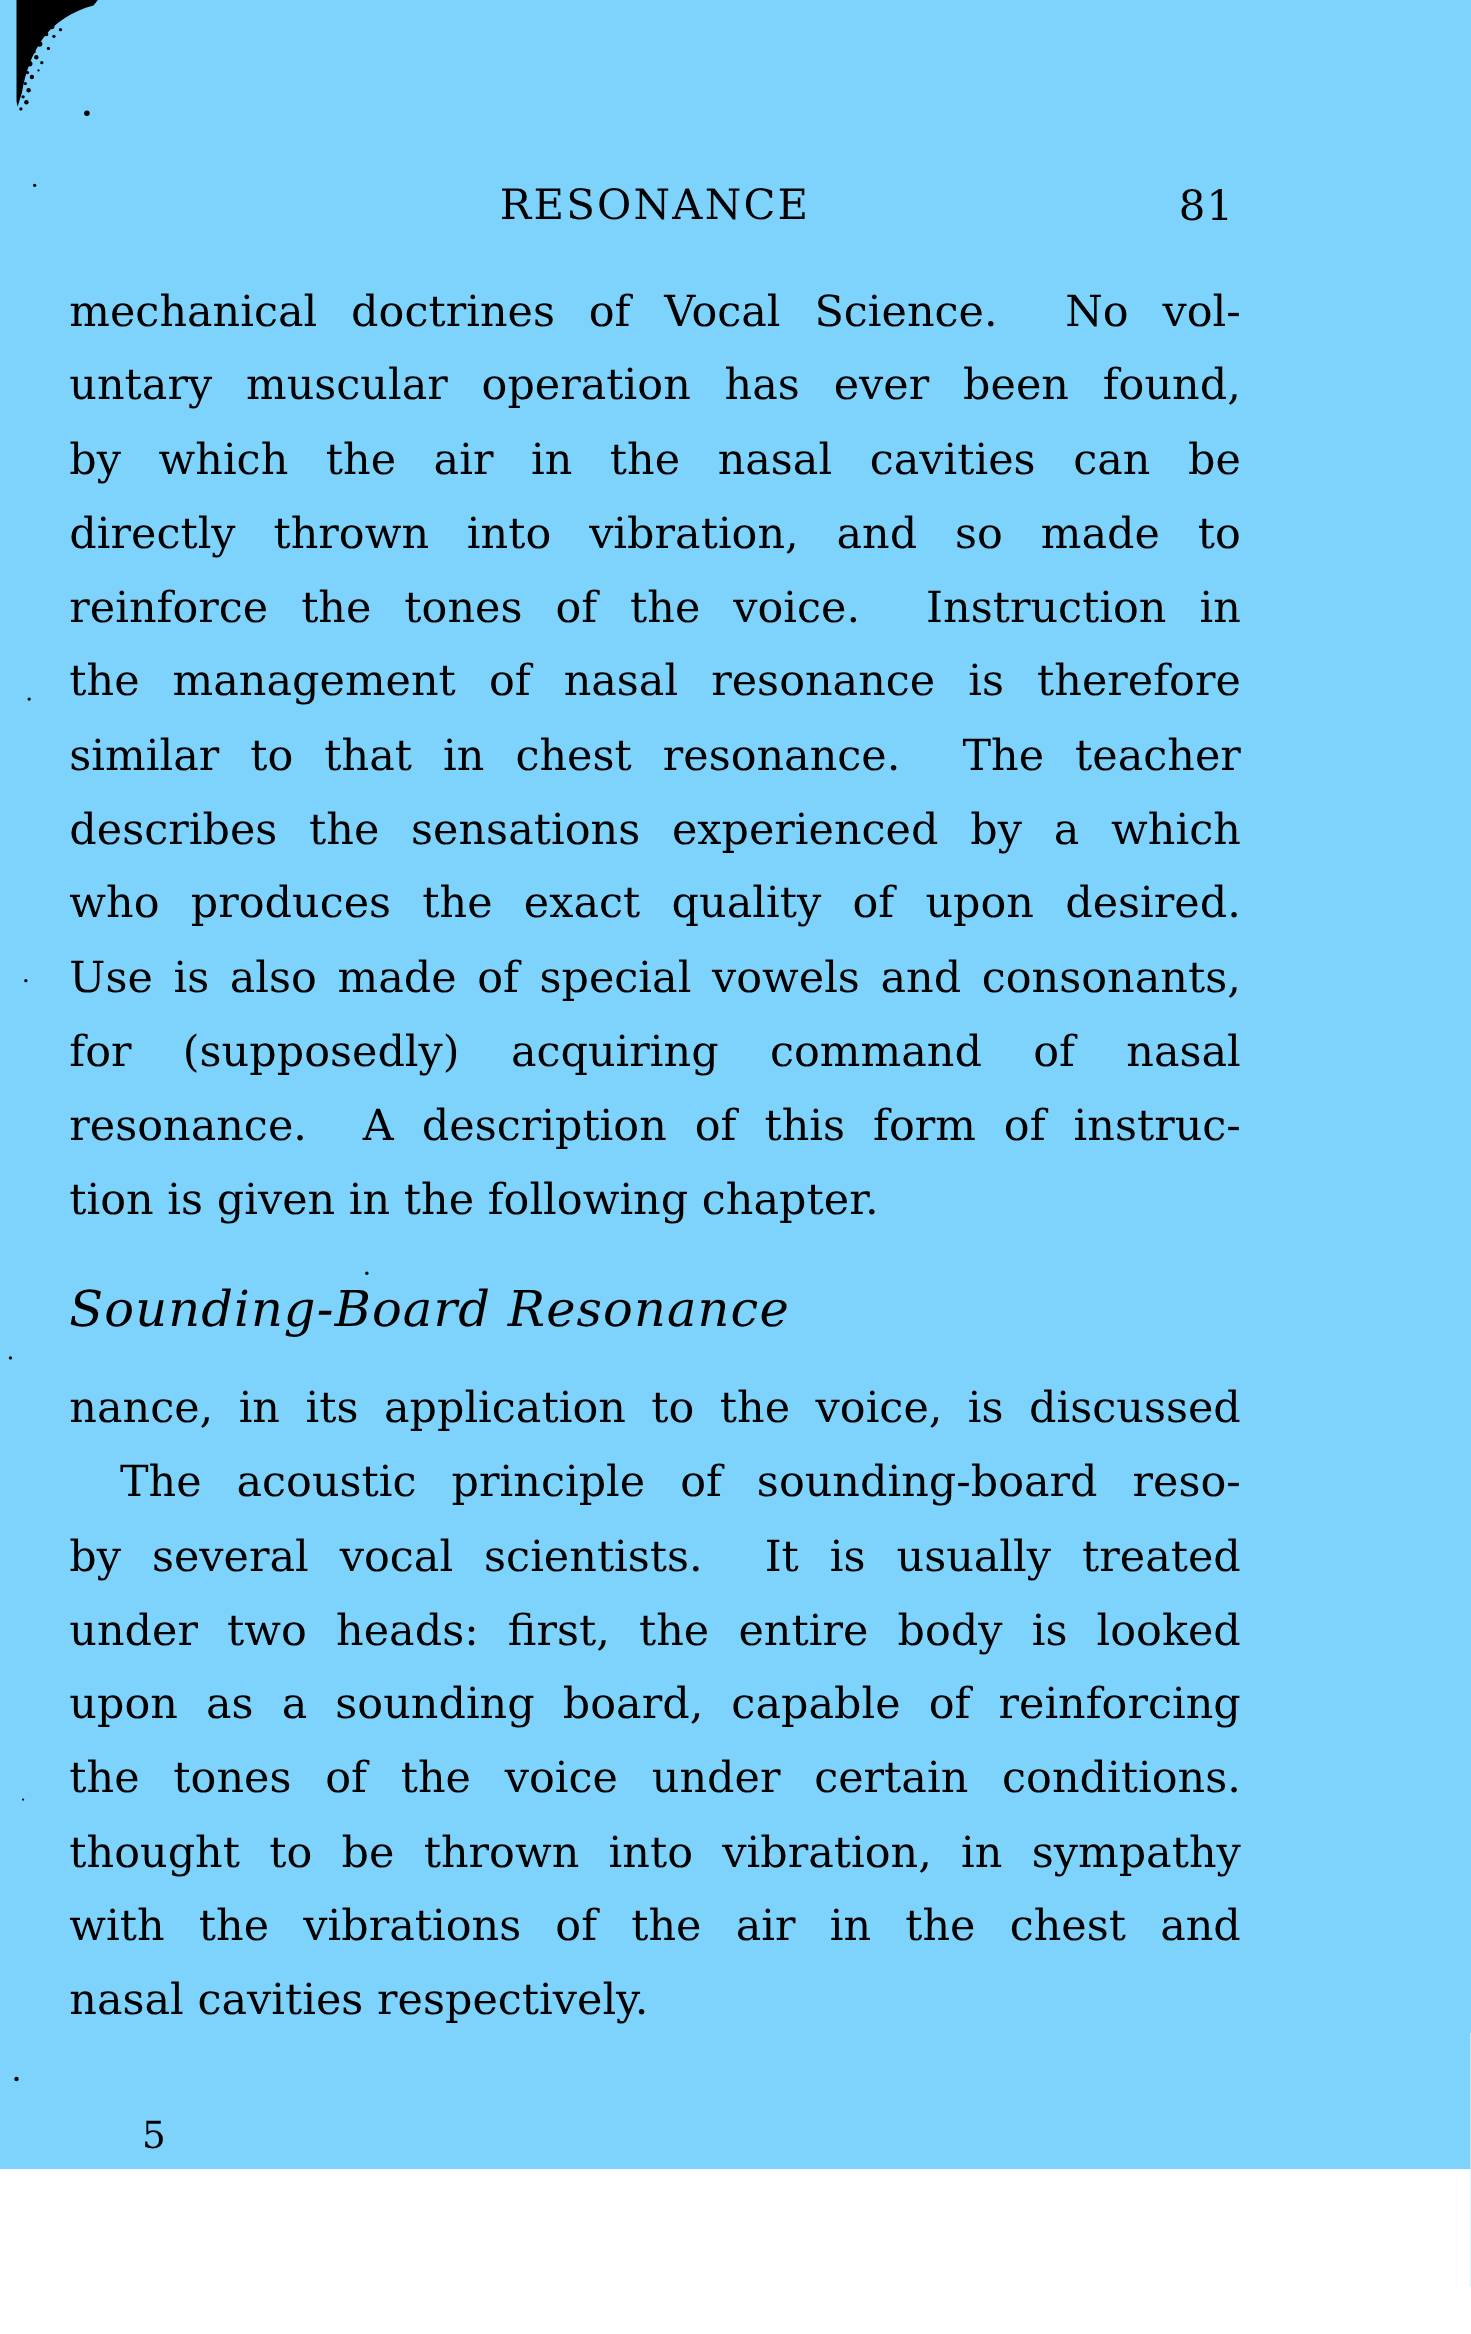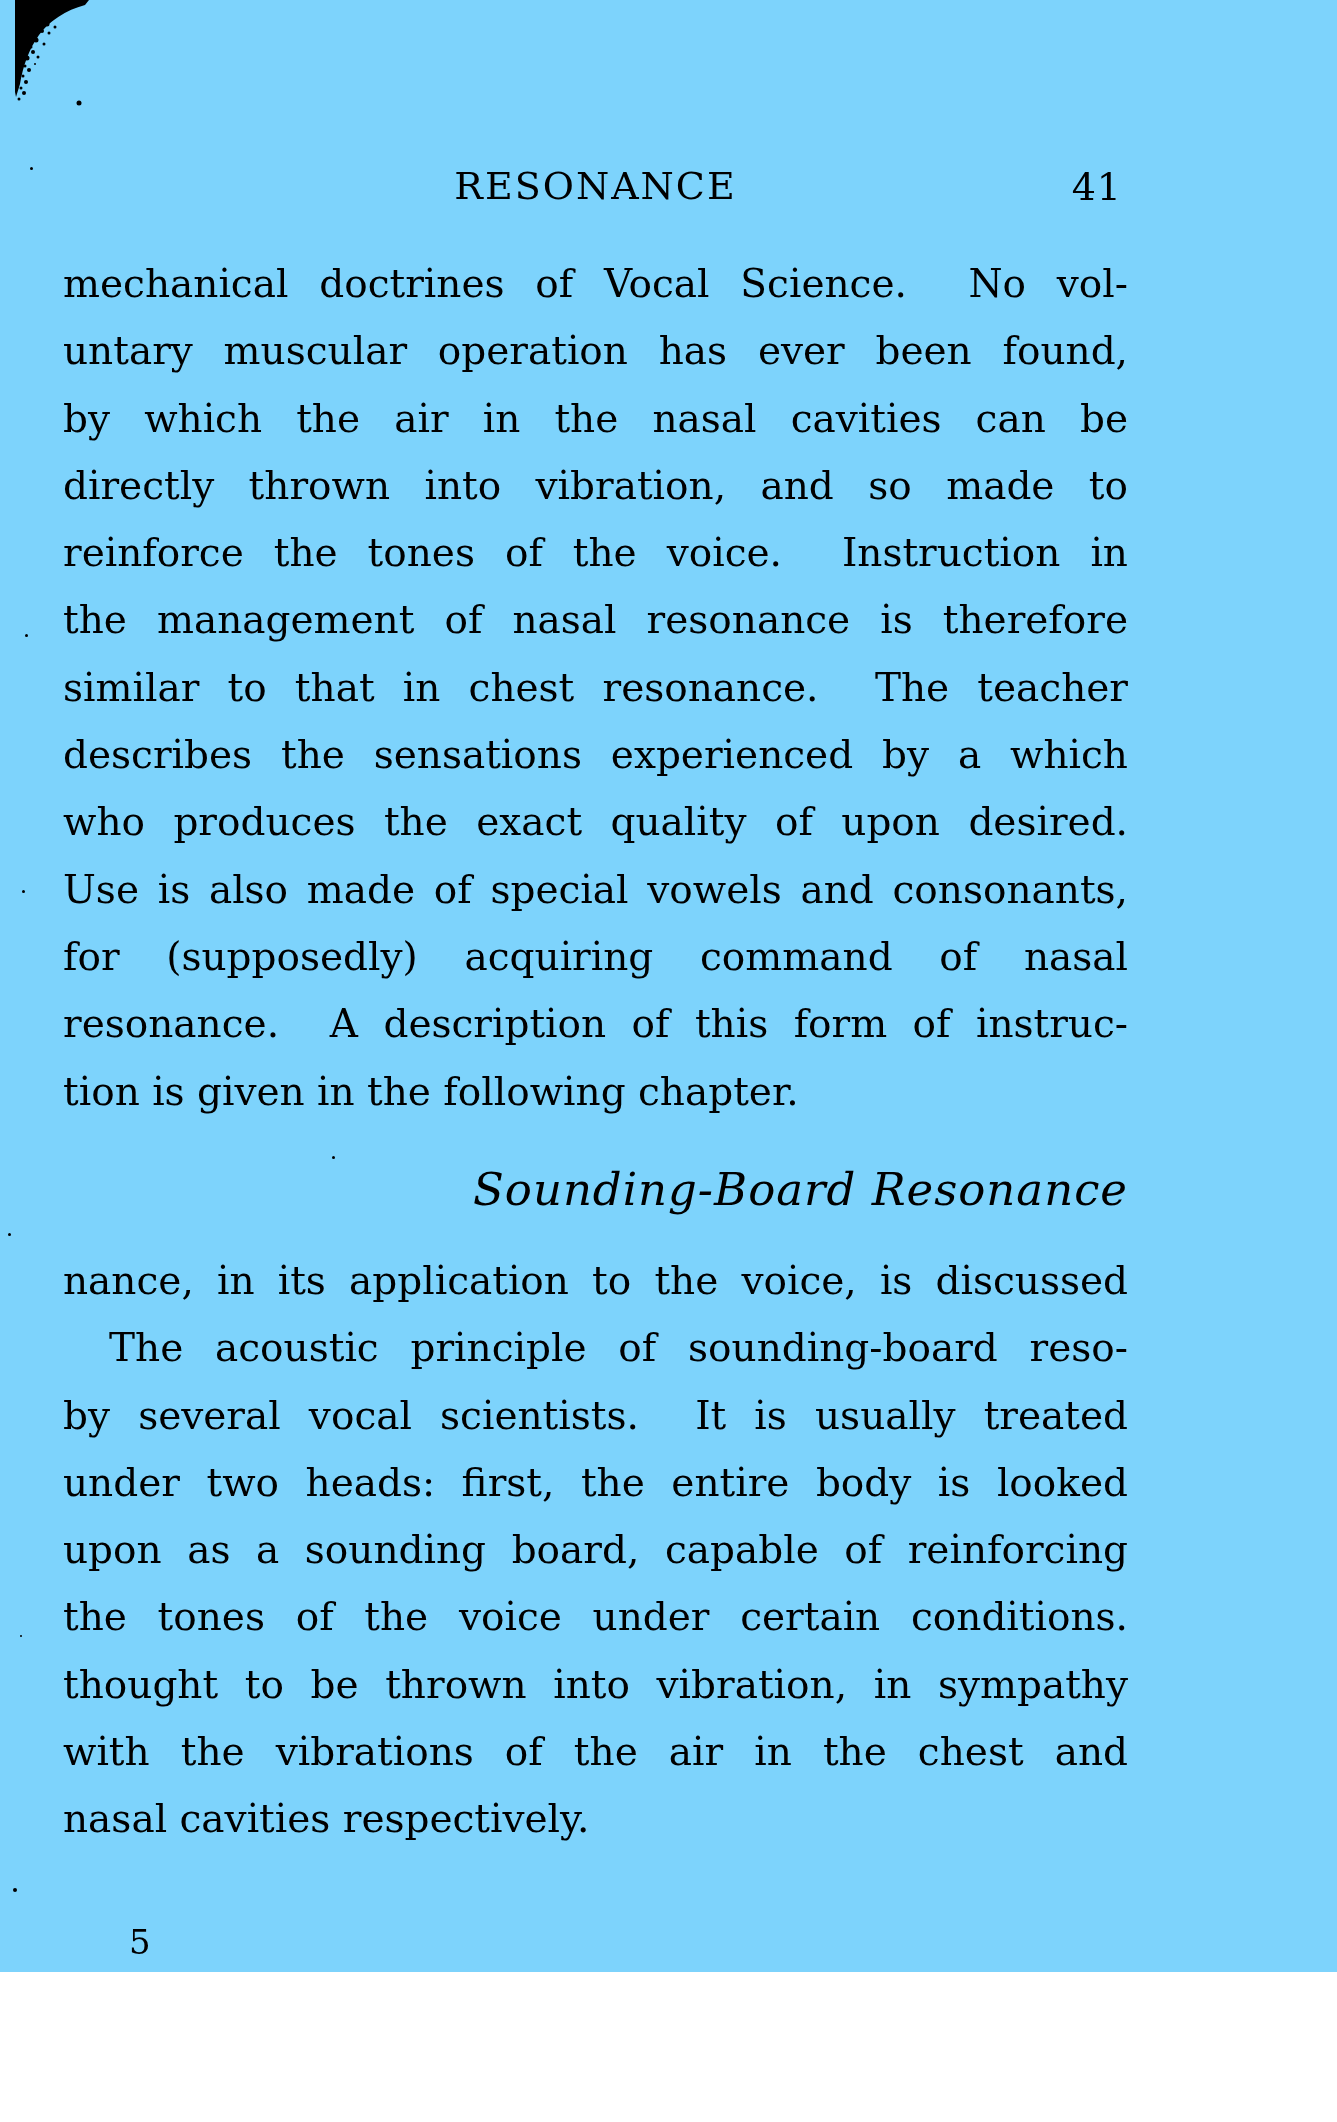--- a/index.html
+++ b/index.html
@@ -66,21 +66,21 @@
     text-align-last: justify;
   }
   .line.last { text-align-last: left; }
   .line.indent { text-indent: 46px; }
   .section-heading {
     position: absolute;
     top: 1156px;
     left: 0;
     width: 100%;
     margin: 0;
-    text-align: right;
+    text-align: left;
     font-style: italic;
     font-weight: normal;
     font-size: 45px;
     line-height: 67px;
     letter-spacing: 1px;
   }
   .signature {
     position: absolute;
     top: 1918px;
     left: 66px;
@@ -125,21 +125,21 @@
   <div class="speck" style="left:22px; top:890px; width:3px; height:3px;"></div>
   <div class="speck" style="left:332px; top:1156px; width:3px; height:3px;"></div>
   <div class="speck" style="left:8px; top:1233px; width:3px; height:3px;"></div>
   <div class="speck" style="left:20px; top:1635px; width:2px; height:2px;"></div>
   <div class="speck" style="left:13px; top:1888px; width:4px; height:4px;"></div>
 
   <div class="column">
 
     <header class="running-header">
       <span class="header-title">RESONANCE</span>
-      <span class="page-number">41</span>
+      <span class="page-number">81</span>
     </header>
 
     <div class="para para1">
       <div class="line">mechanical doctrines of Vocal Science.&nbsp; No vol-</div>
       <div class="line">untary muscular operation has ever been found,</div>
       <div class="line">by which the air in the nasal cavities can be</div>
       <div class="line">directly thrown into vibration, and so made to</div>
       <div class="line">reinforce the tones of the voice.&nbsp; Instruction in</div>
       <div class="line">the management of nasal resonance is therefore</div>
       <div class="line">similar to that in chest resonance.&nbsp; The teacher</div>

